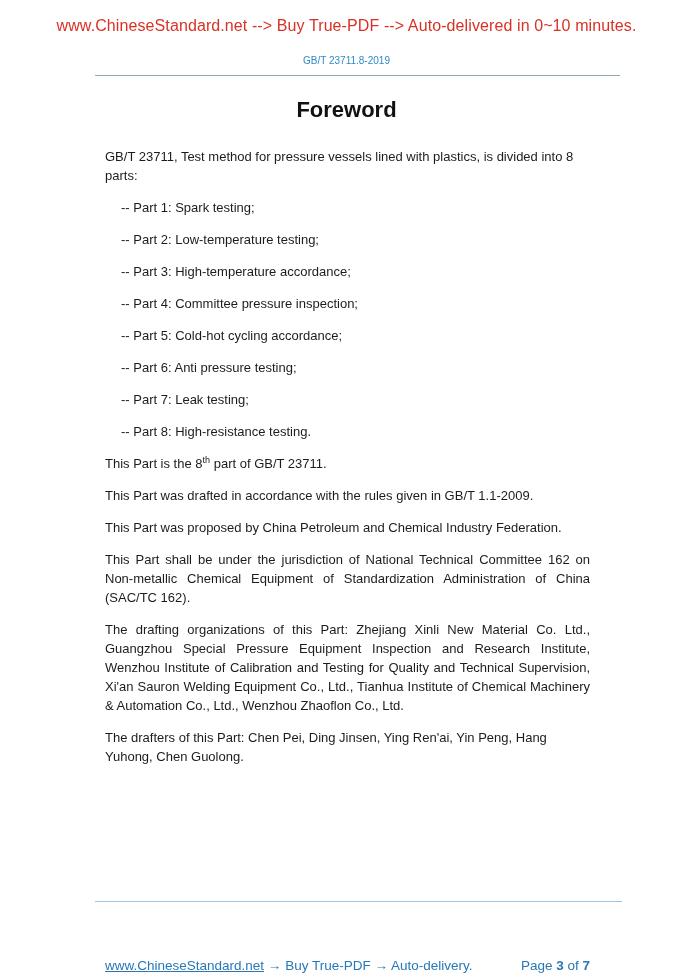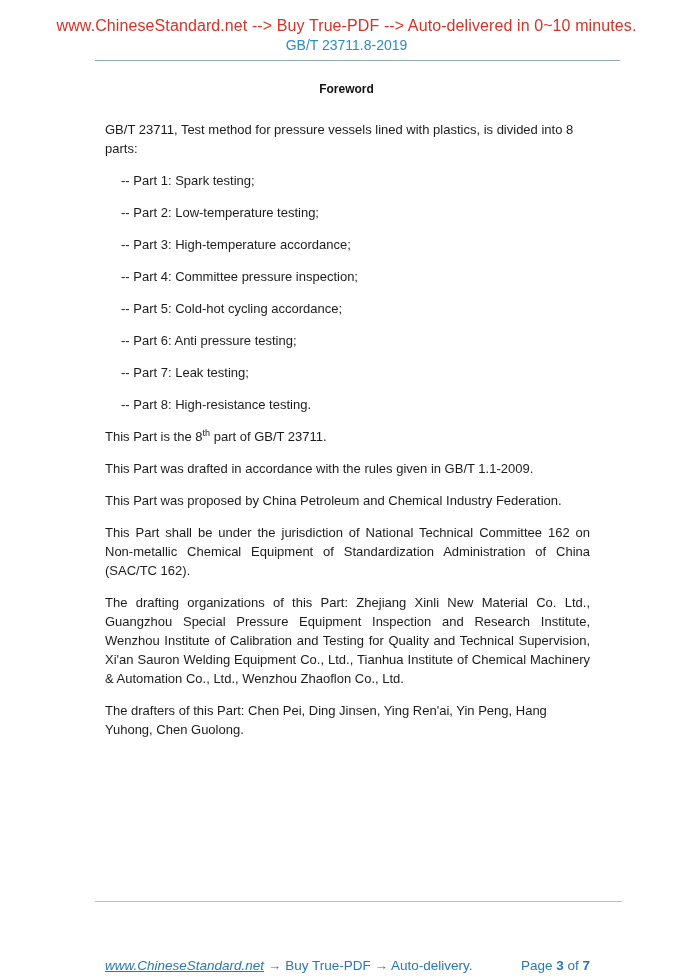--- a/index.html
+++ b/index.html
@@ -14,33 +14,33 @@
     color: #1c1c1c;
     overflow: hidden;
   }
   .header { text-align: center; padding-top: 16px; }
   .promo-line {
     font-size: 16px;
     line-height: 19px;
     letter-spacing: 0.1px;
   }
   .standard-code {
-    font-size: 14px;
+    font-size: 10px;
     line-height: 15px;
-    margin-top: 3px;
+    margin-top: 18px;
   }
   .top-rule {
     margin: 7px 73px 0 95px;
     border: none;
     border-top: 1px solid #8fa8b5;
     height: 0;
   }
   .doc-title {
     text-align: center;
-    font-size: 12px;
+    font-size: 22px;
     font-weight: bold;
     margin-top: 21px;
     color: #111111;
   }
   .content {
     margin: 24px 103px 3px 105px;
     font-size: 13px;
     line-height: 19px;
   }
   .para { margin-bottom: 13px; }
@@ -111,21 +111,21 @@
     <div class="para justified">The drafting organizations of this Part: Zhejiang Xinli New Material Co. Ltd., Guangzhou Special Pressure Equipment Inspection and Research Institute, Wenzhou Institute of Calibration and Testing for Quality and Technical Supervision, Xi'an Sauron Welding Equipment Co., Ltd., Tianhua Institute of Chemical Machinery &amp; Automation Co., Ltd., Wenzhou Zhaoflon Co., Ltd.</div>
 
     <div class="para">The drafters of this Part: Chen Pei, Ding Jinsen, Ying Ren'ai, Yin Peng, Hang Yuhong, Chen Guolong.</div>
 
   </div>
 
   <hr class="footer-rule">
 
   <div class="footer">
     <div class="footer-left" style="color: rgb(40, 120, 184);">
-      <a style="color: rgb(40, 120, 184); font-style: italic;">www.ChineseStandard.net</a>
+      <a style="color: rgb(40, 120, 184);">www.ChineseStandard.net</a>
       <span>→</span>
       <span>Buy True-PDF</span>
       <span>→</span>
       <span>Auto-delivery.</span>
     </div>
     <div class="footer-right" style="color: rgb(40, 120, 184); margin-top: 44px;">
       <span>Page</span>
       <span class="pg-num">3</span>
       <span>of</span>
       <span class="pg-num">7</span>

